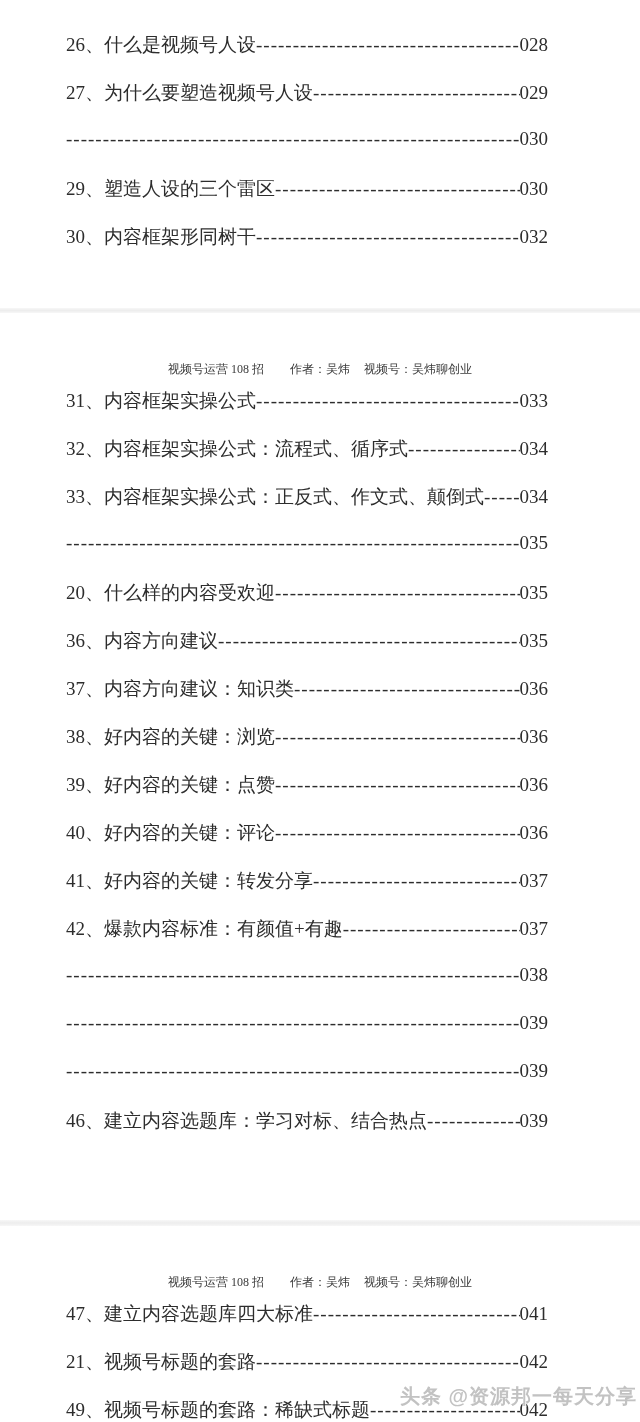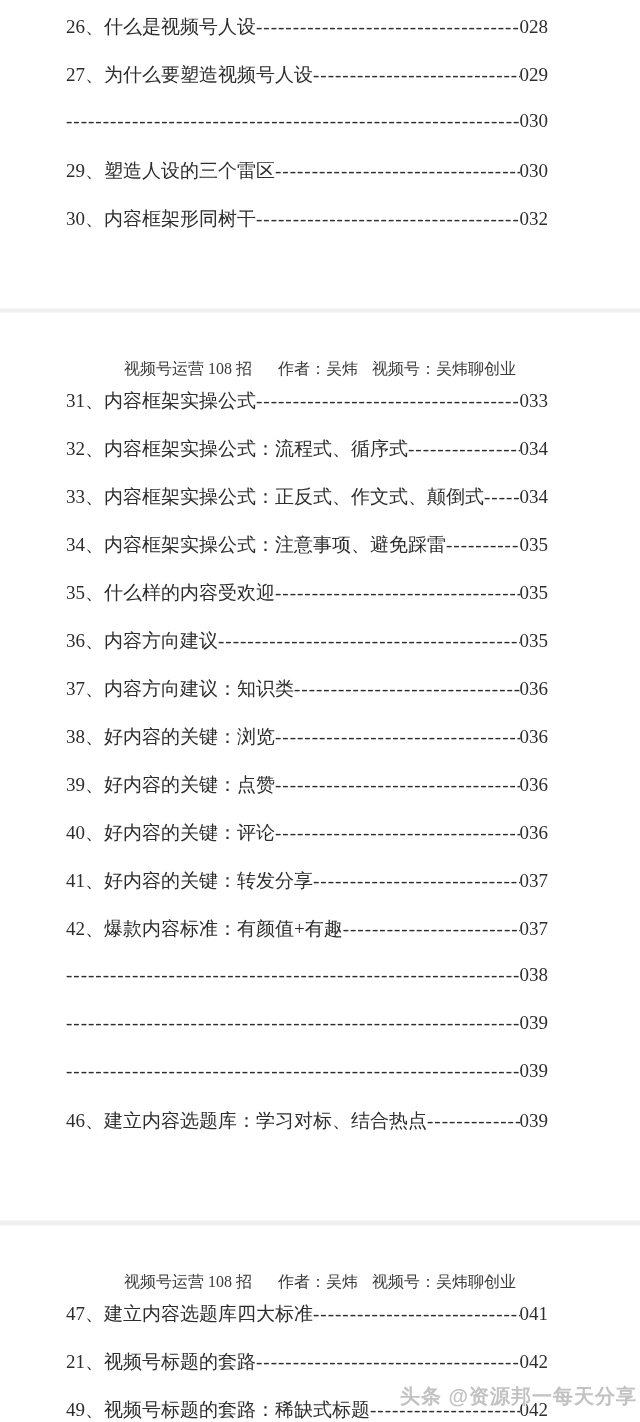--- a/index.html
+++ b/index.html
@@ -9,29 +9,29 @@
     --header-color:#3a3a3a;
     --watermark-color:#c2c2c2;
   }
   html,body{margin:0;padding:0;}
   body{
     width:640px;height:1422px;overflow:hidden;position:relative;
     background:var(--page-bg);
     font-family:"Liberation Serif","DejaVu Serif",serif;
   }
   .page{background:var(--page-bg);box-sizing:border-box;position:relative;}
-  #page1{height:308px;padding:14px 92px 0 66px;}
+  #page1{height:308px;padding:32px 92px 0 66px;}
   #page2{height:907px;padding:49px 92px 0 66px;}
   #page3{height:196px;padding:49px 92px 0 66px;}
   .page-gap{height:5px;background:var(--gap-color);
     background:linear-gradient(#f7f7f7,#ededed 50%,#f7f7f7);}
   #gap2{height:6px;}
   .page-header{
     height:14px;line-height:14px;text-align:center;white-space:nowrap;
-    font-size:16px;color:var(--header-color);
+    font-size:12px;color:var(--header-color);
     margin-left:-66px;margin-right:-92px;
   }
   .hdr-title{margin-right:26px;}
   .hdr-author{margin-right:14px;}
   .rows{margin-top:12px;}
   #page1 .rows{margin-top:0;}
   .toc-row{
     display:flex;align-items:baseline;height:48px;
     font-size:19px;color:var(--text-color);
   }
@@ -94,26 +94,25 @@
         <span class="toc-label">32、内容框架实操公式：流程式、循序式</span>
         <span class="toc-leader">--------------------------------------------------------------------------------------------------------------------------------------------</span>
         <span class="toc-page-num">034</span>
       </div>
       <div class="toc-row">
         <span class="toc-label">33、内容框架实操公式：正反式、作文式、颠倒式</span>
         <span class="toc-leader">--------------------------------------------------------------------------------------------------------------------------------------------</span>
         <span class="toc-page-num">034</span>
       </div>
       <div class="toc-row">
-        <span class="toc-label">34、内容框架实操公式：注意事项、避免踩雷</span>
         <span class="toc-leader">--------------------------------------------------------------------------------------------------------------------------------------------</span>
         <span class="toc-page-num">035</span>
       </div>
       <div class="toc-row">
-        <span class="toc-label">35、什么样的内容受欢迎</span>
+        <span class="toc-label">20、什么样的内容受欢迎</span>
         <span class="toc-leader">--------------------------------------------------------------------------------------------------------------------------------------------</span>
         <span class="toc-page-num">035</span>
       </div>
       <div class="toc-row">
         <span class="toc-label">36、内容方向建议</span>
         <span class="toc-leader">--------------------------------------------------------------------------------------------------------------------------------------------</span>
         <span class="toc-page-num">035</span>
       </div>
       <div class="toc-row">
         <span class="toc-label">37、内容方向建议：知识类</span>

